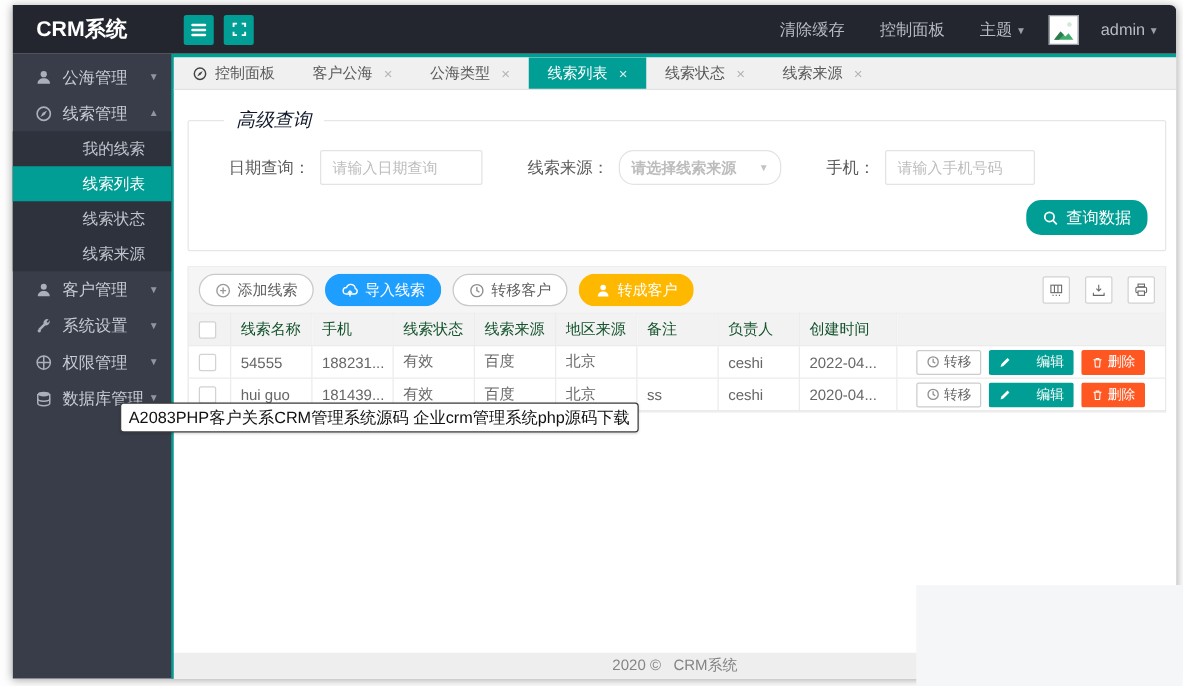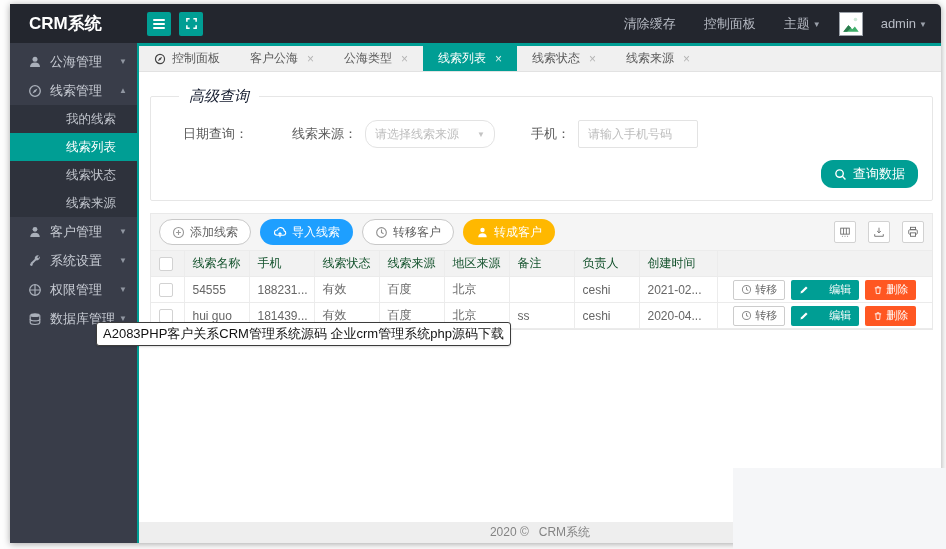--- a/index.html
+++ b/index.html
@@ -42,21 +42,21 @@
   .content{flex:1;padding:0 8px 0 11px;position:relative;background:#fff;min-height:0;}
   fieldset.adv{margin:15px 0 0 0;border:1px solid #e6e6e6;border-radius:2px;padding:6px 14px 12px 14px;}
   fieldset.adv legend{font-size:15px;color:#0f172a;padding:0 10px;margin-left:14px;font-style:italic;}
   .form-row{display:flex;align-items:center;margin-top:8px;}
   .form-row label{font-size:13px;color:#5a5a5a;margin-right:8px;white-space:nowrap;}
   .form-row label.ml{margin-left:36px;}
   .ti{width:130px;height:28px;border:1px solid #e3e3e3;border-radius:2px;padding:0 9px;font-size:12px;color:#333;
     font-family:"Liberation Sans","DejaVu Sans",sans-serif;}
   .ti::placeholder{color:#bdbdbd;}
   .select{width:130px;height:28px;border:1px solid #e3e3e3;border-radius:12px;display:flex;align-items:center;
-    padding:0 9px;cursor:pointer;background:#fff;}
+    padding:0 9px;cursor:pointer;background:#fff;font-weight:bold;}
   .select .ph{flex:1;font-size:12px;color:#bdbdbd;white-space:nowrap;overflow:hidden;}
   .select .sel-caret{font-size:8px;color:#c3c3c3;}
   .form-actions{display:flex;justify-content:flex-end;margin-top:12px;}
   .btn-search{height:28px;background:#009e94;color:#fff;border:none;border-radius:12px;font-size:13px;
     display:flex;align-items:center;gap:6px;padding:0 13px;cursor:pointer;}
   
   .table-card{margin-top:12px;border:1px solid #e9e9e9;}
   .toolbar{height:36px;background:#f5f5f5;display:flex;align-items:center;padding:0 8px;gap:9px;}
   .pill{height:26px;border-radius:13px;font-size:12px;display:flex;align-items:center;gap:5px;
     padding:0 12px;cursor:pointer;border:1px solid transparent;white-space:nowrap;}
@@ -213,20 +213,21 @@
           <span class="x">×</span>
         </div>
       </nav>
 
       <div class="content">
 
         <fieldset class="adv">
           <legend>高级查询</legend>
           <div class="form-row">
             <label style="margin-left:18px;">日期查询：</label>
+            <input class="ti" placeholder="请输入日期查询" style="">
             <label class="ml">线索来源：</label>
             <div class="select">
               <span class="ph">请选择线索来源</span>
               <span class="sel-caret">▼</span>
             </div>
             <label class="ml">手机：</label>
             <input class="ti" style="width: 120px;" placeholder="请输入手机号码">
           </div>
           <div class="form-actions">
             <button class="btn-search">
@@ -326,21 +327,21 @@
                 <td>
                     <div class="cbx"></div>
                   </td>
                 <td>54555</td>
                 <td>188231...</td>
                 <td>有效</td>
                 <td>百度</td>
                 <td>北京</td>
                 <td></td>
                 <td>ceshi</td>
-                <td>2021-02...</td>
+                <td>2022-04...</td>
                 <td class="ops">
                   <div class="ops-wrap">
                     <button class="mini plain">
                       <svg width="11" height="11" viewBox="0 0 14 14">
                           <circle cx="7" cy="7" r="5.2" stroke="#8f8f8f" stroke-width="1.3" fill="none"></circle>
                           <path d="M7 3.8V7l2.2 1.4" stroke="#8f8f8f" stroke-width="1.3" fill="none"></path>
                         </svg>
                       <span>转移</span>
                     </button>
                     <button class="mini teal">

